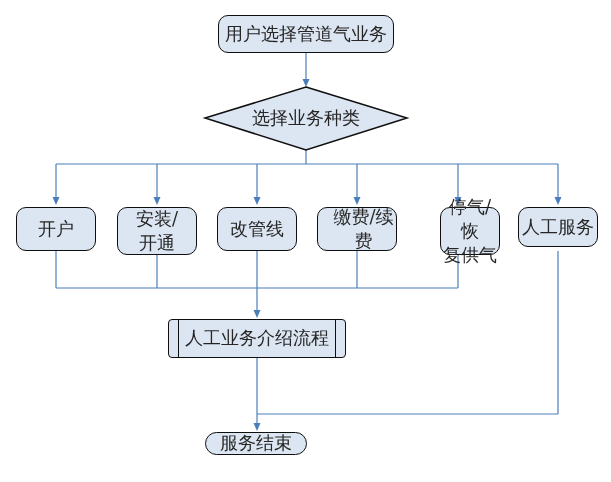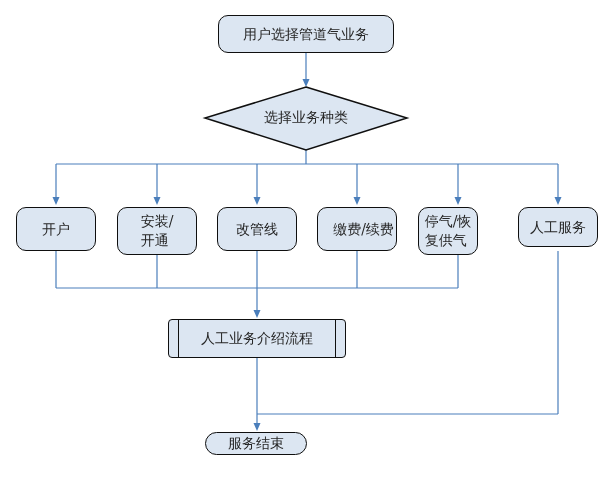--- a/index.html
+++ b/index.html
@@ -4,35 +4,35 @@
 <style>
   html,body{margin:0;padding:0;background:#ffffff;}
   .canvas{
     position:relative;width:611px;height:482px;background:#ffffff;
     font-family:"DejaVu Serif","Liberation Serif",serif;
     color:#262626;overflow:hidden;
   }
   .wires{position:absolute;left:0;top:0;width:611px;height:482px;}
   .node{
     position:absolute;display:flex;align-items:center;justify-content:center;
-    text-align:left;background:#dce6f2;border:1.6px solid #0f0f0f;
-    font-size:14px;line-height:1.35;white-space:pre-line;box-sizing:border-box;
+    text-align:center;background:#dce6f2;border:1.6px solid #0f0f0f;
+    font-size:18px;line-height:1.35;white-space:pre-line;box-sizing:border-box;
   }
   .rounded{border-radius:10px;}
   .terminator{border-radius:21px;}
   .predefined{border-radius:4px;}
   .predefined .innerline{
     position:absolute;top:0;bottom:0;width:1.4px;background:#0f0f0f;
   }
   .predefined .innerline.left{left:9px;}
   .predefined .innerline.right{right:9px;}
   .diamond-label{
     position:absolute;background:transparent;border:none;
     display:flex;align-items:center;justify-content:center;
-    font-size:14px;text-align:center;
+    font-size:18px;text-align:center;
   }
 </style>
 </head>
 <body>
 
 <div class="canvas">
 
   <svg class="wires" viewBox="0 0 611 482">
     <g stroke="#4a7ebb" stroke-width="1.2" fill="none">
 
@@ -93,21 +93,21 @@
   <div class="node rounded" style="left:117px;top:207px;width:80px;height:48px;">
     <span>安装/
 开通</span>
   </div>
   <div class="node rounded" style="left:217px;top:207px;width:80px;height:44px;">
     <span>改管线</span>
   </div>
   <div class="node rounded" style="left:317px;top:207px;width:80px;height:44px;padding-left:13px;">
     <span>缴费/续费</span>
   </div>
-  <div class="node rounded" style="left:418px;top:207px;width:60px;height:48px;">
+  <div class="node rounded" style="left:440px;top:207px;width:60px;height:48px;">
     <span>停气/恢
 复供气</span>
   </div>
   <div class="node rounded" style="left:518px;top:207px;width:80px;height:40px;">
     <span>人工服务</span>
   </div>
 
   <div class="node predefined" style="left:168px;top:319px;width:178px;height:39px;">
     <div class="innerline left"></div>
     <div class="innerline right"></div>

